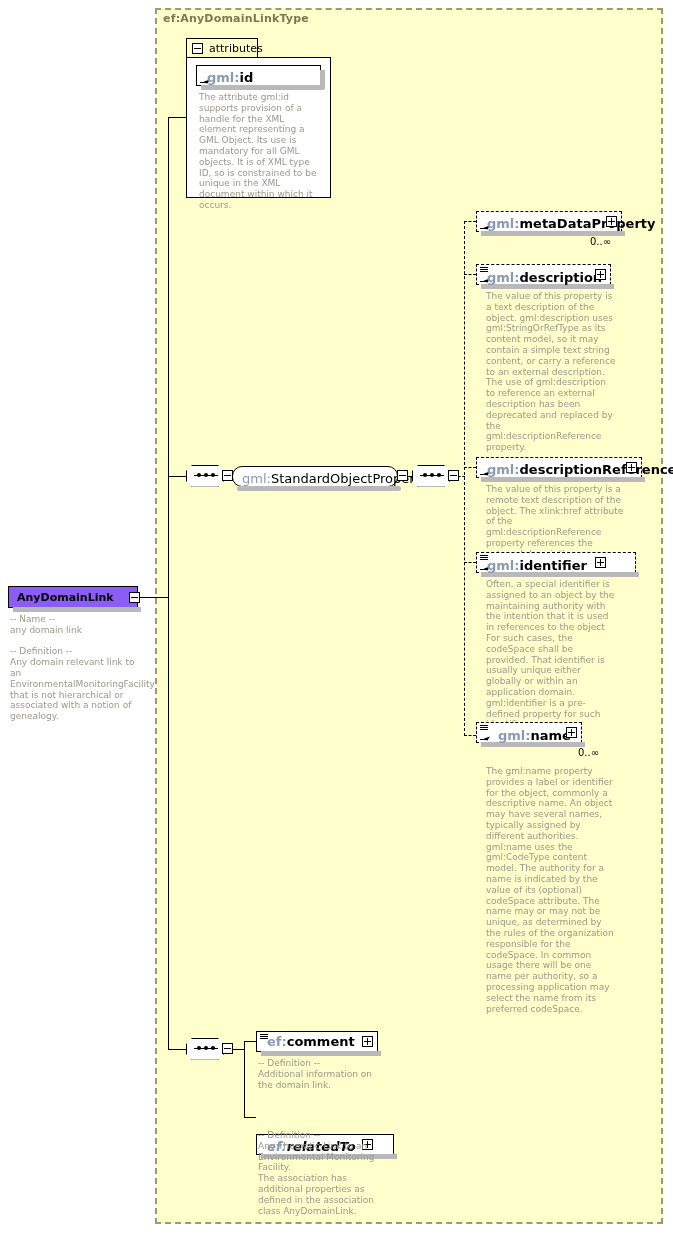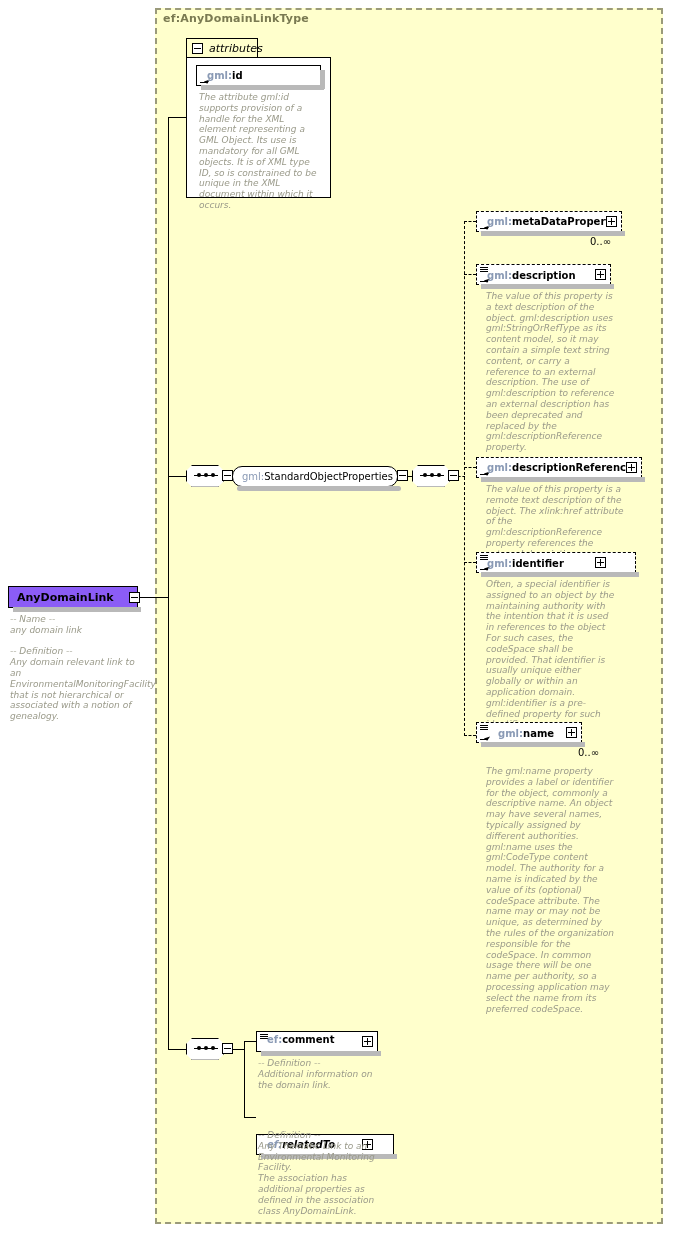--- a/index.html
+++ b/index.html
@@ -22,21 +22,21 @@
   }
 
   
   #attributes-tab{
     left:186px;top:38px;width:72px;height:19px;
     background:#ffffcc;border:1px solid #000;border-bottom:none;
     box-sizing:border-box;
   }
   #attributes-tab .lbl{
     position:absolute;left:22px;top:3px;
-    font-size:11px;font-style:italic;color:#000;
+    font-size:11px;color:#000;
   }
   .minusbox{
     position:absolute;width:11px;height:11px;
     border:1px solid #000;background:#fff;box-sizing:border-box;
   }
   .minusbox:before{
     content:"";position:absolute;left:1px;top:4px;width:7px;height:1px;background:#000;
   }
   .plusbox{
     position:absolute;width:11px;height:11px;
@@ -59,21 +59,21 @@
   .ebox{
     position:absolute;box-sizing:border-box;background:#ffffff;
   }
   .ebox .shadow{
     position:absolute;left:4px;top:100%;width:100%;height:5px;background:#b9b9b9;
   }
   .ebox .shadow-r{
     position:absolute;left:100%;top:4px;width:5px;height:100%;background:#b9b9b9;
   }
   .ebox .name{
-    position:absolute;font-size:10px;font-weight:bold;color:#000;white-space:nowrap;
+    position:absolute;font-size:13px;font-weight:bold;color:#000;white-space:nowrap;
   }
   .solidbox{border:1px solid #000;}
   .dashbox{border:1px dashed #000;}
 
   
   .refarrow{
     position:absolute;left:3px;bottom:2px;width:9px;height:9px;
     color:#000;font-size:10px;line-height:9px;
   }
   .refarrow:before{
@@ -92,21 +92,20 @@
     position:absolute;left:0;width:8px;height:1px;background:#000;display:block;
   }
   .stackglyph i:nth-child(1){top:0;}
   .stackglyph i:nth-child(2){top:2px;}
   .stackglyph i:nth-child(3){top:4px;}
 
   
   .doc{
     position:absolute;font-size:9px;line-height:10.8px;color:#9a9a8a;
     white-space:pre-line;
-    font-style:italic;
   }
 
   
   .card{
     position:absolute;font-size:10px;color:#000;
   }
 
   
   .vline{position:absolute;background:#000;width:1px;}
   .hline{position:absolute;background:#000;height:1px;}

